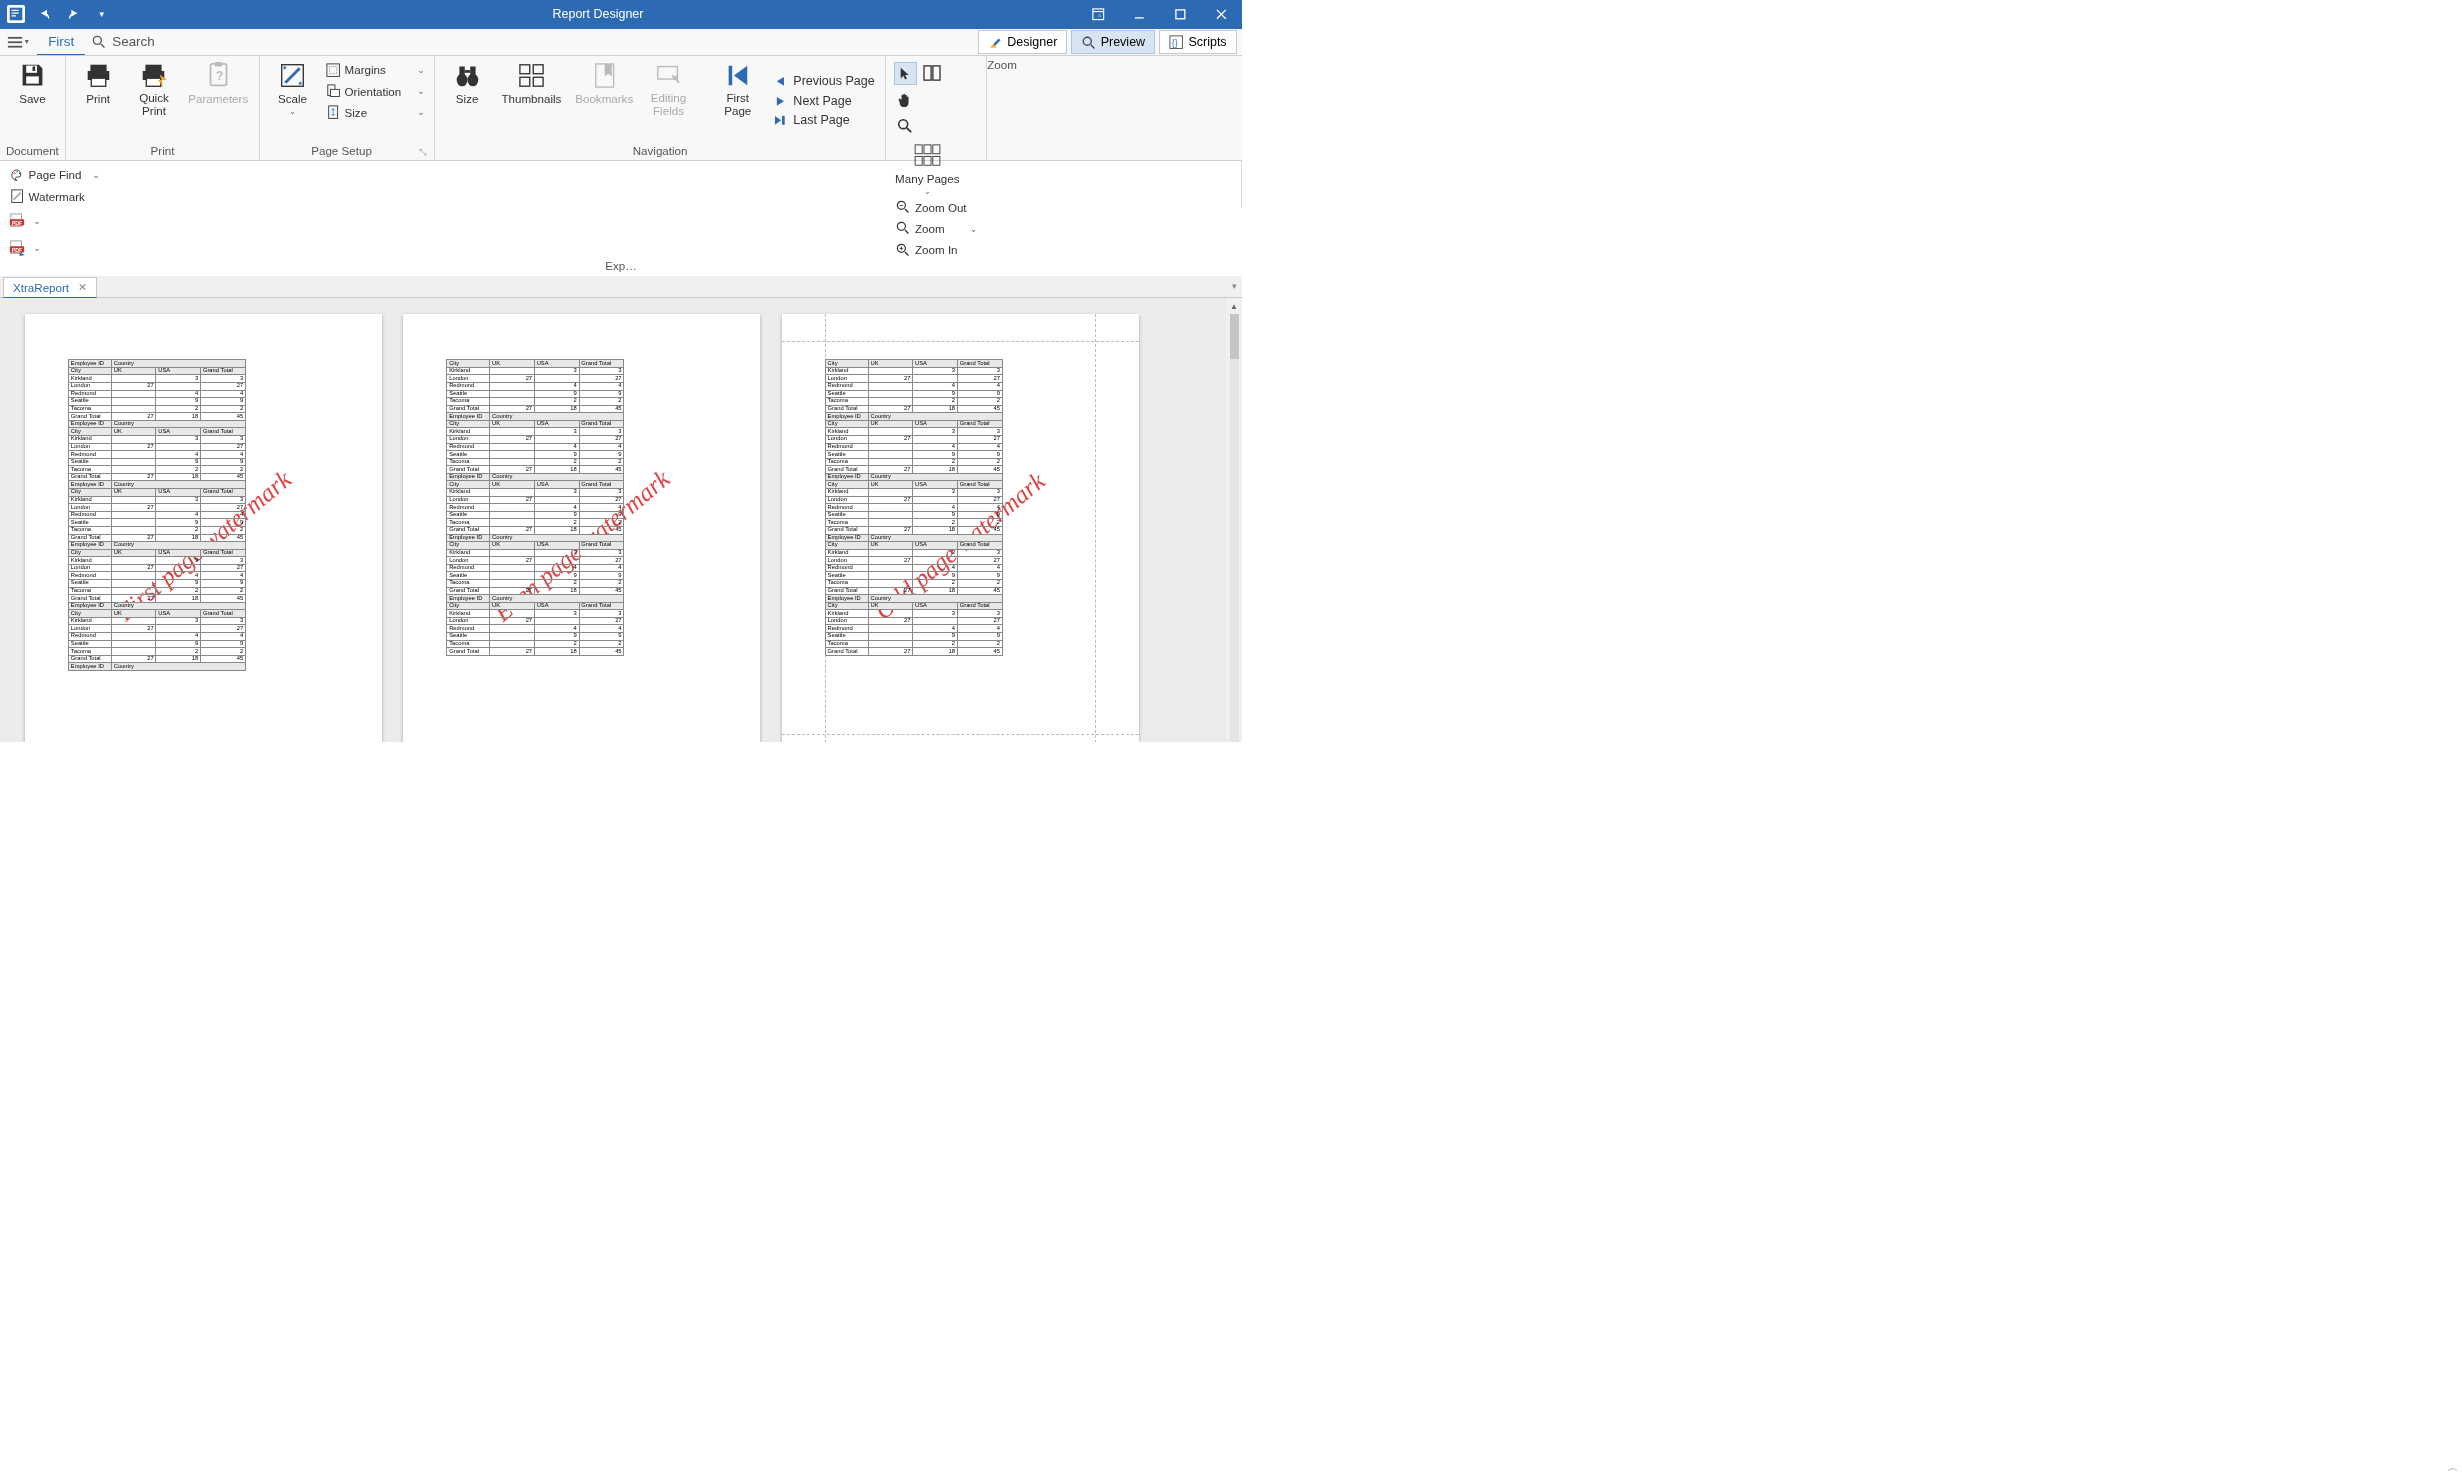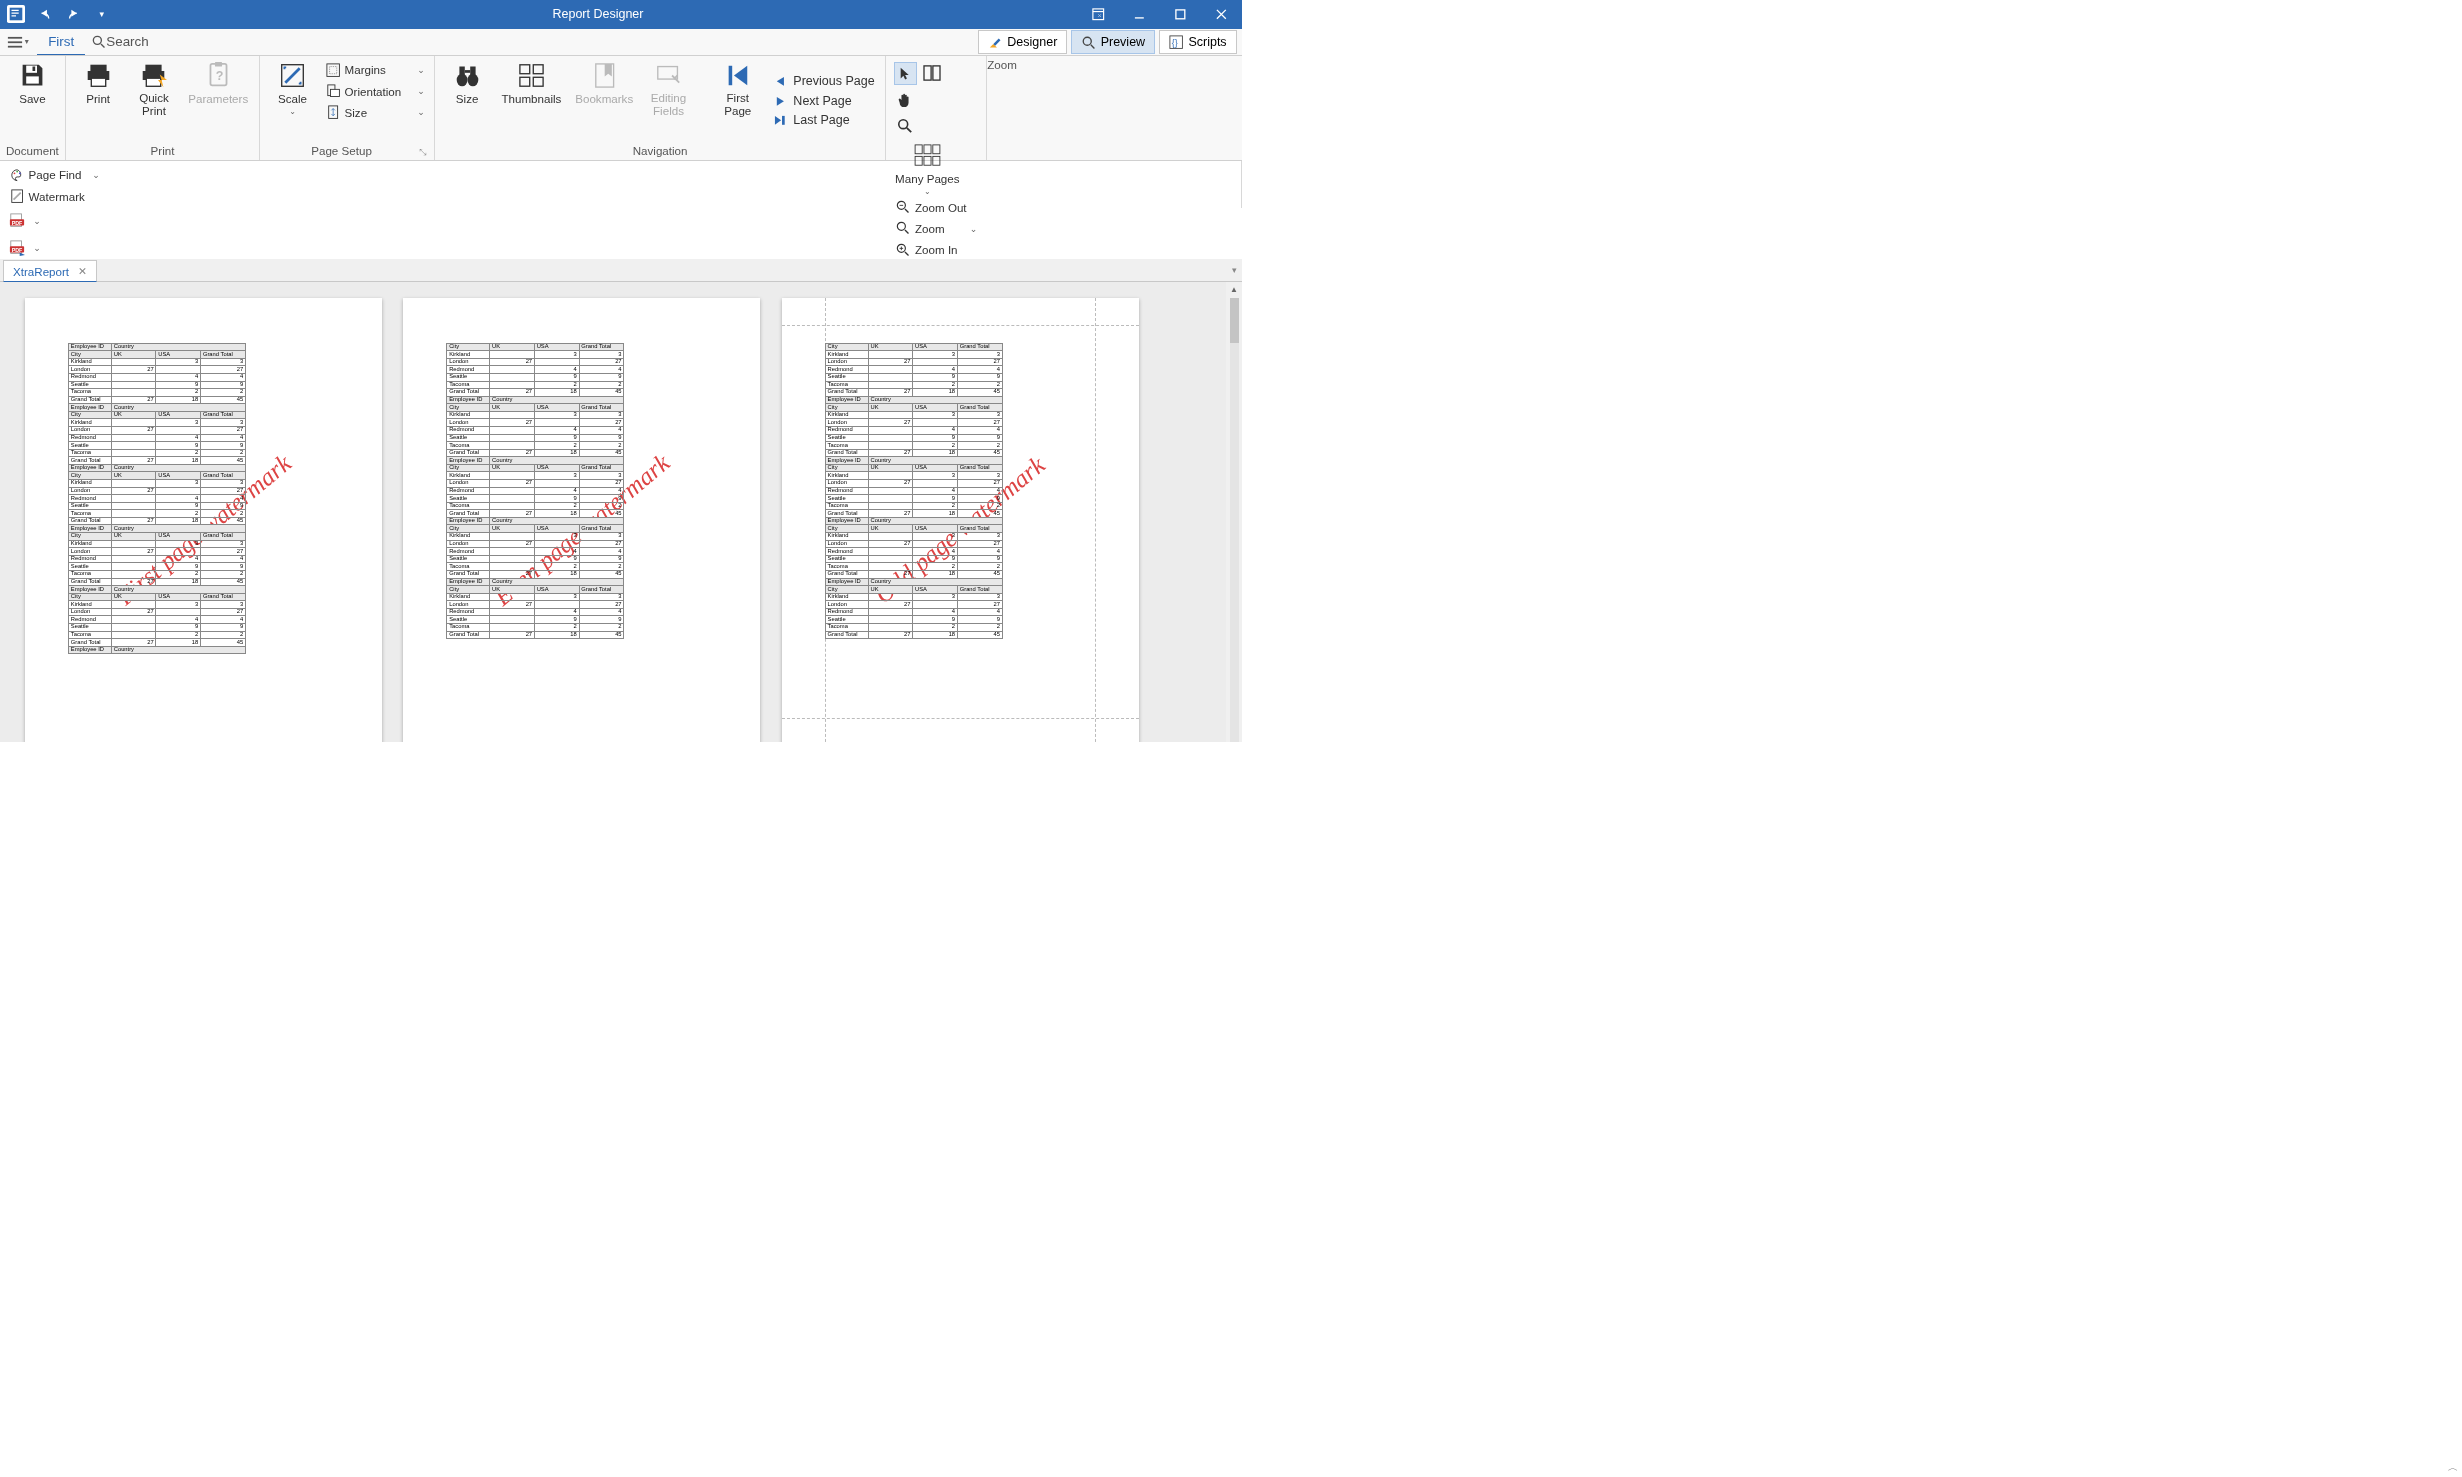--- a/index.html
+++ b/index.html
@@ -11,21 +11,21 @@
 .titlebar .qat .icon-btn { width: 25px; height: 25px; display: flex; align-items: center; justify-content: center; color: #fff; }
 .titlebar .title { flex: 1; text-align: center; font-size: 12.5px; }
 .titlebar .winctl { display: flex; }
 .titlebar .winctl .wbtn { width: 41px; height: 28.5px; display: flex; align-items: center; justify-content: center; color: #fff; }
 
 
 .ribbon-tabs { background: #f8f8f8; height: 30px; display: flex; align-items: center; border-bottom: 0.9px solid #d0d0d0; padding: 0 5.4px; }
 .ribbon-tabs .appbtn { width: 25px; height: 21.4px; display: flex; align-items: center; justify-content: center; border: 0.9px solid transparent; margin-right: 7.1px; }
 .ribbon-tabs .tab { padding: 5.4px 10.7px; font-size: 13.4px; color: #333; }
 .ribbon-tabs .tab.active { color: #2d6ab4; border-bottom: 1.8px solid #2d6ab4; font-weight: 400; }
-.ribbon-tabs .search { display: flex; align-items: center; gap: 0; padding: 0 7.1px; color: #555; font-size: 13.4px; justify-content: space-between; }
+.ribbon-tabs .search { display: flex; align-items: center; gap: 6px; padding: 0 7.1px; color: #555; font-size: 13.4px; justify-content: space-between; }
 .ribbon-tabs .spacer { flex: 1; }
 .ribbon-tabs .viewtab { border: 0.9px solid #c8c8c8; padding: 3.6px 9px; display: flex; align-items: center; gap: 5.4px; font-size: 12.5px; margin-left: 3.6px; background: #fff; }
 .ribbon-tabs .viewtab.active { background: #d7e4f2; border-color: #a7c5e8; align-items: center; }
 
 
 .ribbon { background: #f8f8f8; height: 105px; display: flex; border-bottom: 0.9px solid #d0d0d0; position: relative; }
 .rgroup { border-right: 0.9px solid #d8d8d8; display: flex; flex-direction: column; justify-content: space-between; padding: 3.6px 5.4px 1.8px 5.4px; }
 .rgroup-body { display: flex; align-items: flex-start; gap: 1.8px; flex: 1; }
 .rgroup-label { text-align: center; font-size: 11.6px; color: #555; padding: 1.8px 0; }
 .bigbtn { display: flex; flex-direction: column; align-items: center; justify-content: flex-start; width: 54px; padding: 1.8px 1.8px; color: #333; font-size: 11.6px; text-align: center; gap: 1.8px; }
@@ -500,20 +500,21 @@
               <rect x="2" y="1" width="12" height="14" fill="#fff" stroke="#999"></rect>
               <rect x="1" y="7" width="16" height="7" fill="#c33" rx="1"></rect>
               <text x="3" y="13" font-size="6" fill="#fff" font-weight="bold">PDF</text>
               <path d="M12 14l6 3-6 1z" fill="#2d6ab4"></path>
             </svg>
           </span>
           <span class="dropdown-arrow">⌄</span>
         </div>
       </div>
     </div>
+    <div class="rgroup-label">Exp…</div>
   </div>
 
   <span class="ribbon-collapse">︿</span>
 
 <div class="doctabs">
   <div class="doctab">
     <span>XtraReport</span>
     <span class="close">✕</span>
   </div>
   <span class="dropmark">▾</span>

